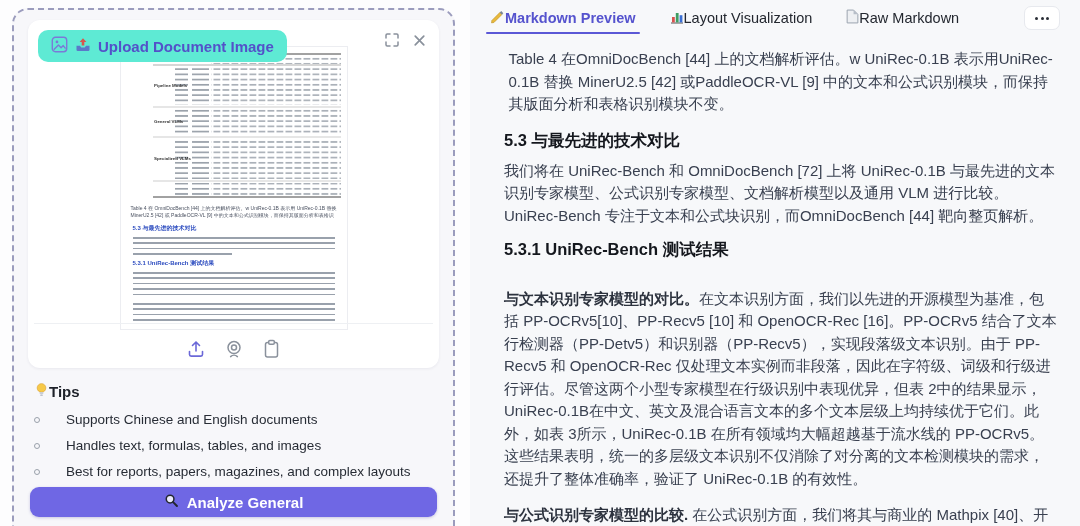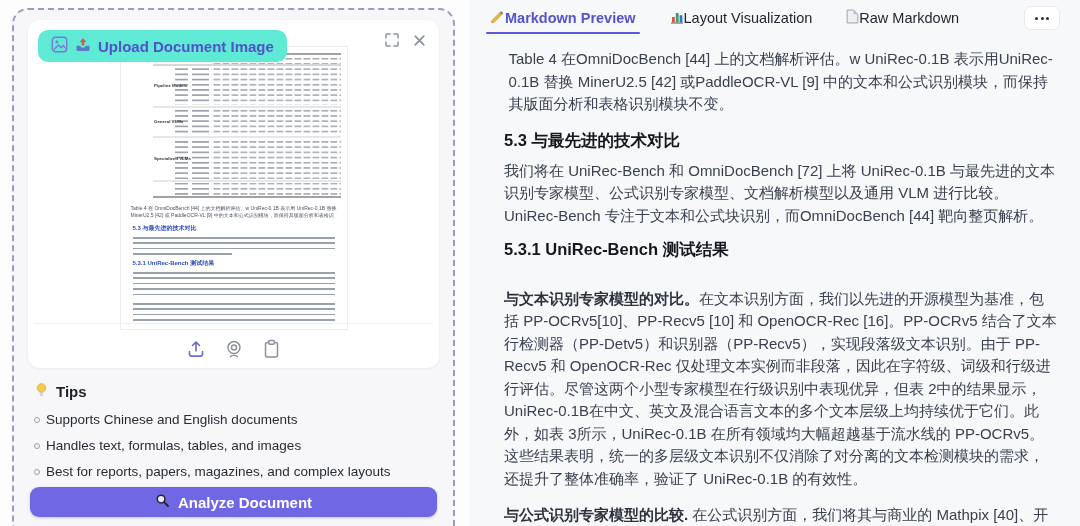--- a/index.html
+++ b/index.html
@@ -35,22 +35,22 @@
   .mini-h { font-size:6px; font-weight:bold; color:#2b4bbf; padding:4px 10px 0 10px; white-space:nowrap; overflow:hidden; }
   .mini-lines { margin:4px 10px 0 10px;
     background-image:repeating-linear-gradient(to bottom,#99a1ac 0 1.6px,transparent 1.6px 5.4px); }
   .mini-tail { margin:0 10px; height:2px; background:#99a1ac; width:45%; }
 
   .card-sep { position:absolute; left:6px; right:6px; bottom:44px; border-top:1px solid #eef0f3; }
   .action-row { position:absolute; left:0; right:0; bottom:9px; display:flex; justify-content:center; gap:18px; }
   .action-row span { display:inline-flex; cursor:pointer; }
 
   .tips { margin-top:14px; padding:0 6px; }
-  .tips-title { display:flex; align-items:center; gap:7px; font-size:15px; font-weight:bold; color:#1e222a; }
-  .tip-item { display:flex; align-items:center; gap:6px; margin-top:11px; font-size:13.5px; color:#272c35; }
+  .tips-title { display:flex; align-items:center; font-size:15px; font-weight:bold; color:#1e222a; }
+  .tip-item { display:flex; align-items:center; gap:26px; margin-top:11px; font-size:13.5px; color:#272c35; }
   .bullet { width:6px; height:6px; border:1.4px solid #9aa1ab; border-radius:50%; flex:none; }
 
   .analyze-btn {
     position:absolute; left:16px; right:16px; top:477px; height:30px;
     background:#6f67e4; border:none; border-radius:9px; color:#fff;
     font-weight:bold; font-size:15px; font-family:inherit;
     display:flex; align-items:center; justify-content:center; gap:8px; cursor:pointer;
     box-shadow:0 1px 3px rgba(60,50,160,.25);
   }
 
@@ -207,21 +207,21 @@
     </div>
   </div>
 
   <button class="analyze-btn">
     <span>
       <svg width="15" height="15" viewBox="0 0 16 16">
           <circle cx="6.5" cy="6.5" r="4.1" fill="rgba(255,255,255,0.85)" stroke="#23262e" stroke-width="1.6"></circle>
           <line x1="9.7" y1="9.7" x2="13.8" y2="13.8" stroke="#23262e" stroke-width="2.1" stroke-linecap="round"></line>
         </svg>
     </span>
-    <span>Analyze Document</span>
+    <span>Analyze General</span>
   </button>
 </div>
 
 <div class="right-panel">
   <div class="tabbar">
     <div class="tab active">
       <span>
         <svg width="15" height="15" viewBox="0 0 16 16">
             <path d="M2 12.2 L10.4 3.8 L12.6 6 L4.2 14.4 L1.6 14.8 Z" fill="#e8b93c" stroke="#b98d20" stroke-width="0.6"></path>
             <path d="M10.4 3.8 L12 2.2 L14.2 4.4 L12.6 6 Z" fill="#7b8794"></path>

